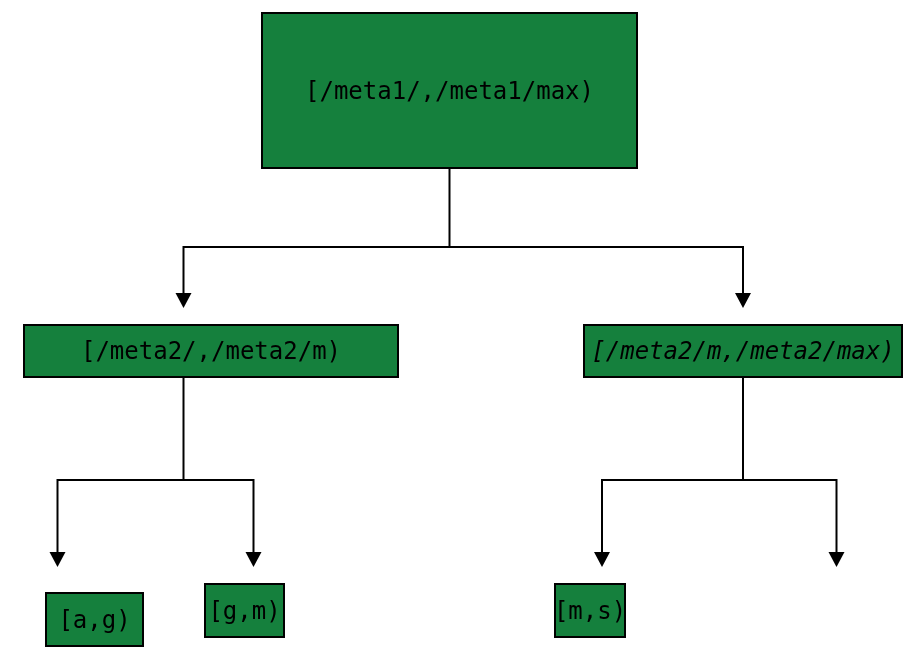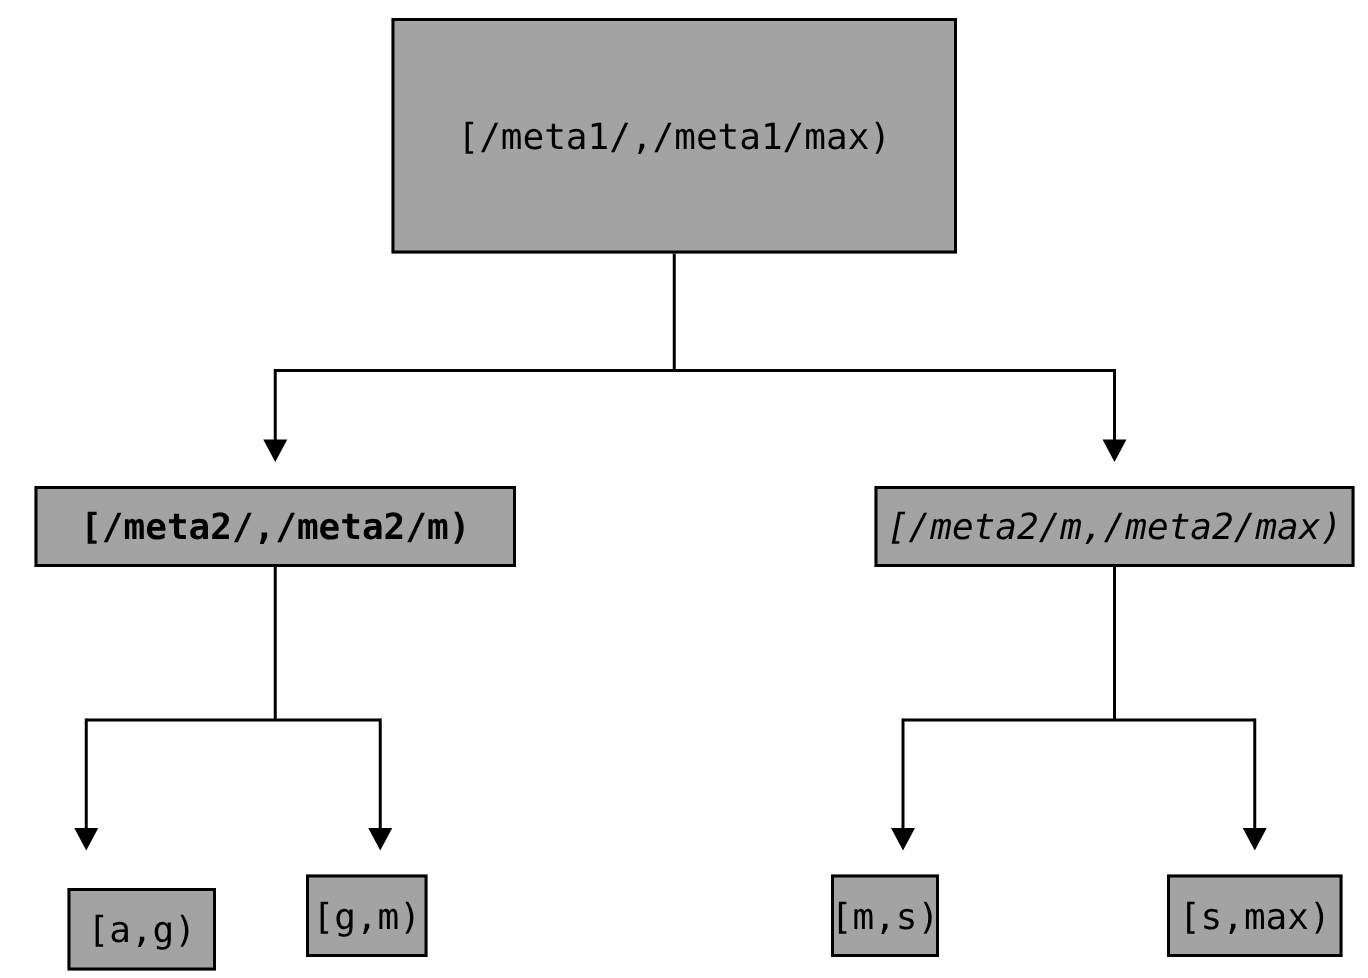--- a/index.html
+++ b/index.html
@@ -19,30 +19,30 @@
     position: absolute;
     left: 0;
     top: 0;
     width: 912px;
     height: 652px;
   }
   .node {
     position: absolute;
     box-sizing: border-box;
     border: 2px solid #000000;
-    background: #a3a3a3;
+    background: #15803d;
     color: #000000;
     display: flex;
     align-items: center;
     justify-content: center;
     font-size: 24px;
     white-space: pre;
   }
   .node-root   { left: 261px; top: 12px;  width: 377px; height: 157px; }
-  .node-left   { left: 23px;  top: 324px; width: 321px; height: 54px; font-weight: bold;  }
+  .node-left   { left: 23px;  top: 324px; width: 376px; height: 54px;  }
   .node-right  { left: 583px; top: 324px; width: 320px; height: 54px; font-style: italic;  }
   .node-leaf-ag   { left: 8px;   top: 592px; width: 99px;  height: 55px; margin-left: 37px; }
   .node-leaf-gm   { left: 204px; top: 583px; width: 81px;  height: 55px; }
   .node-leaf-ms   { left: 554px; top: 583px; width: 72px;  height: 55px; }
   .node-leaf-smax { left: 778px; top: 583px; width: 117px; height: 55px; }
   .edge-line {
     stroke: #000000;
     stroke-width: 2;
     fill: none;
   }
@@ -103,17 +103,14 @@
   </div>
 
   <div class="node node-leaf-gm">
     <span>[g,m)</span>
   </div>
 
   <div class="node node-leaf-ms">
     <span>[m,s)</span>
   </div>
 
-  <div class="node node-leaf-smax">
-    <span>[s,max)</span>
-  </div>
 
 </div>
 
 </body></html>

